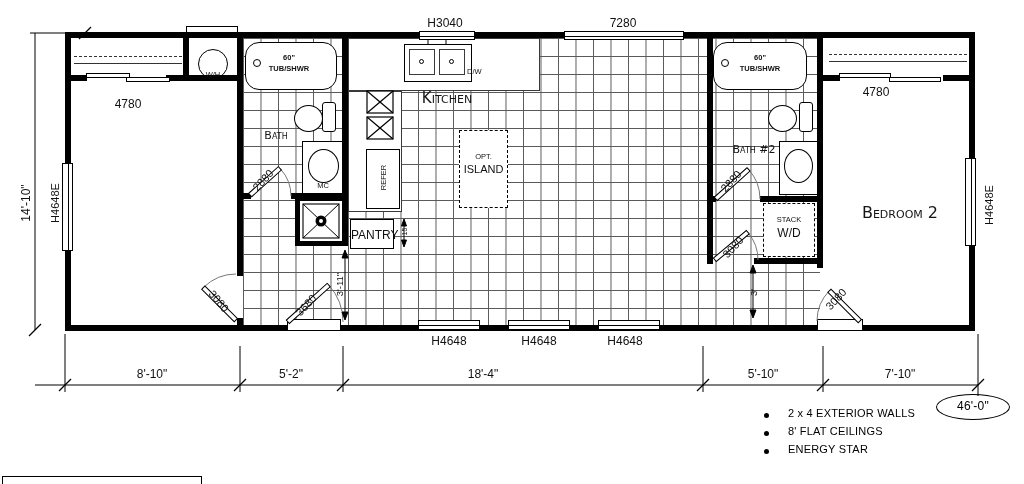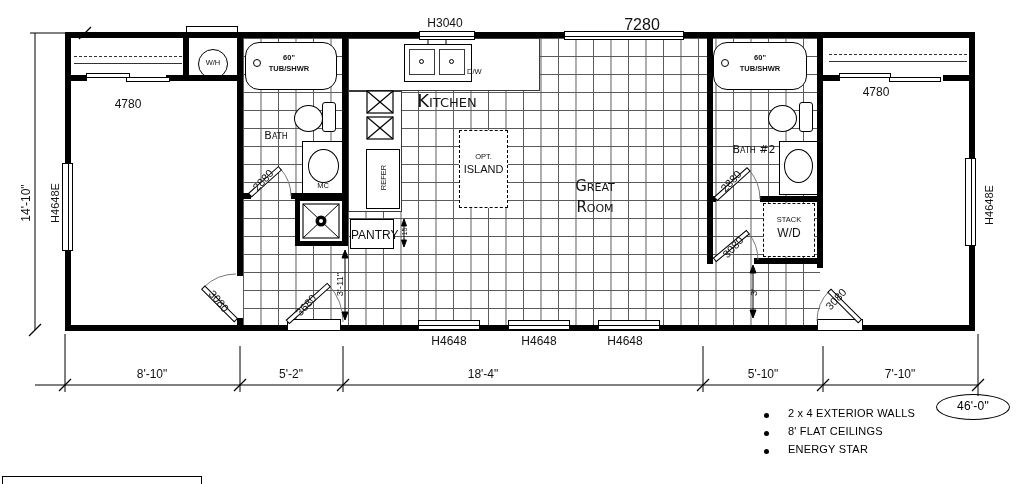--- a/index.html
+++ b/index.html
@@ -204,43 +204,43 @@
       <polygon points="753,265 750,273 756,273" fill="#000"></polygon>
       <polygon points="753,318 750,310 756,310" fill="#000"></polygon>
     </g>
     <g stroke="#000" stroke-width="1">
       <line x1="404" y1="221" x2="404" y2="245"></line>
       <polygon points="404,219 401.5,226 406.5,226" fill="#000"></polygon>
       <polygon points="404,247 401.5,240 406.5,240" fill="#000"></polygon>
     </g>
   </svg>
 
-  <div class="room" style="left:397px;top:88px;width:100px;font-size:18px;">Kitchen</div>
-  <div class="room" style="left:563px;top:176px;width:64px;font-size:15px;">Great Room</div>
+  <div class="room" style="left:397px;top:88px;width:100px;font-size:15px;">Kitchen</div>
   <div class="room" style="left:248px;top:128px;width:56px;font-size:11px;">Bath</div>
   <div class="room" style="left:716px;top:142px;width:76px;font-size:11px;">Bath #2</div>
-
-  <div class="lbl" style="left:198px;top:58px;width:30px;font-size:7.5px;">W/H</div>
+  <div class="room" style="left:838px;top:202px;width:124px;font-size:16px;">Bedroom 2</div>
+
+  <div class="lbl" style="left:198px;top:70px;width:30px;font-size:7.5px;">W/H</div>
   <div class="lbl" style="left:259px;top:53px;width:60px;font-size:7.5px;font-weight:bold;">60"</div>
   <div class="lbl" style="left:259px;top:64px;width:60px;font-size:7.5px;font-weight:bold;">TUB/SHWR</div>
   <div class="lbl" style="left:730px;top:53px;width:60px;font-size:7.5px;font-weight:bold;">60"</div>
   <div class="lbl" style="left:730px;top:64px;width:60px;font-size:7.5px;font-weight:bold;">TUB/SHWR</div>
   <div class="lbl" style="left:467px;top:67px;width:28px;font-size:7.5px;text-align:left;">D/W</div>
   <div class="lbl rot" style="left:349px;top:173px;width:68px;font-size:7.5px;">REFER</div>
   <div class="lbl" style="left:351px;top:228px;width:42px;font-size:12px;">PANTRY</div>
   <div class="lbl" style="left:306px;top:181px;width:34px;font-size:7.5px;">MC</div>
   <div class="lbl" style="left:460px;top:152px;width:47px;font-size:7.5px;">OPT.</div>
   <div class="lbl" style="left:460px;top:163px;width:47px;font-size:11px;">ISLAND</div>
   <div class="lbl" style="left:764px;top:215px;width:50px;font-size:7.5px;">STACK</div>
   <div class="lbl" style="left:764px;top:226px;width:50px;font-size:12px;">W/D</div>
 
   <div class="lbl rot" style="left:30px;top:197px;width:50px;font-size:11px;">H4648E</div>
   <div class="lbl rot" style="left:964px;top:199px;width:50px;font-size:11px;">H4648E</div>
   <div class="lbl" style="left:412px;top:16px;width:66px;font-size:12px;">H3040</div>
-  <div class="lbl" style="left:609px;top:16px;width:66px;font-size:16px;">7280</div>
+  <div class="lbl" style="left:590px;top:16px;width:66px;font-size:12px;">7280</div>
   <div class="lbl" style="left:98px;top:97px;width:60px;font-size:12px;">4780</div>
   <div class="lbl" style="left:846px;top:85px;width:60px;font-size:12px;">4780</div>
   <div class="lbl" style="left:418px;top:334px;width:62px;font-size:12px;">H4648</div>
   <div class="lbl" style="left:508px;top:334px;width:62px;font-size:12px;">H4648</div>
   <div class="lbl" style="left:594px;top:334px;width:62px;font-size:12px;">H4648</div>
 
   <div class="lbl" style="left:238px;top:174px;width:50px;font-size:11px;transform:rotate(-47deg);">2880</div>
   <div class="lbl" style="left:194px;top:295px;width:50px;font-size:11px;transform:rotate(50deg);">3080</div>
   <div class="lbl" style="left:281px;top:299px;width:50px;font-size:11px;transform:rotate(-47deg);">3680</div>
   <div class="lbl" style="left:706px;top:175px;width:50px;font-size:11px;transform:rotate(-47deg);">2880</div>

